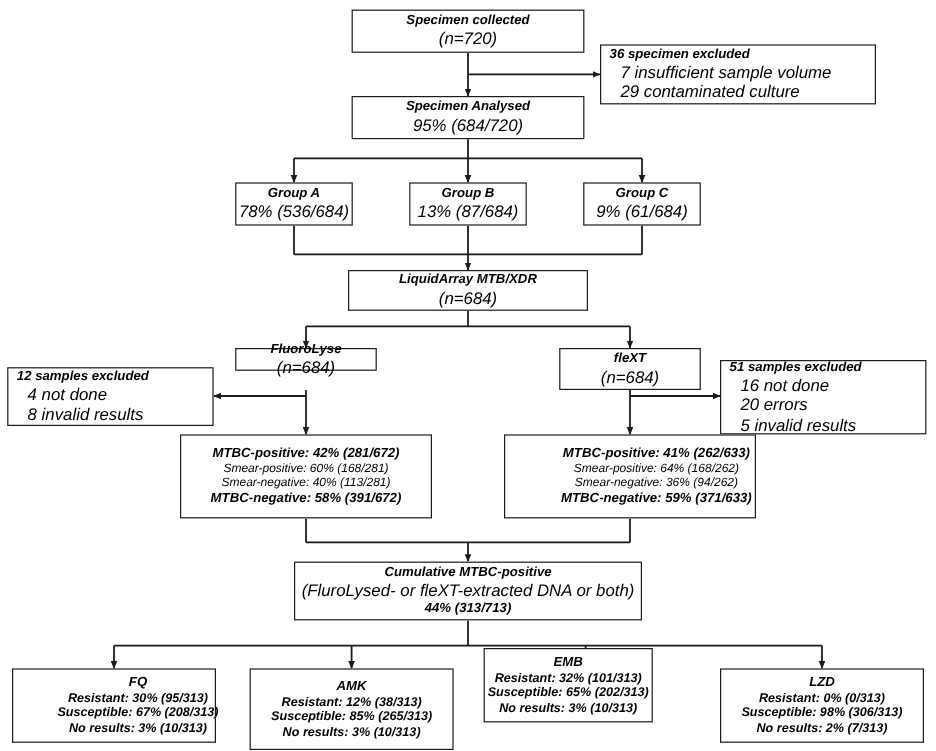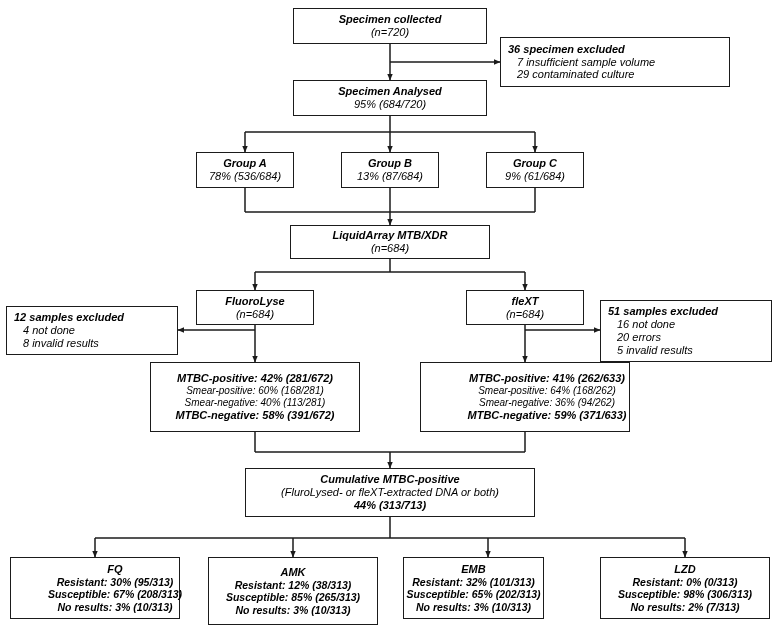--- a/index.html
+++ b/index.html
@@ -34,21 +34,21 @@
     text-align:center;
     line-height:1.18;
     z-index:3;
   }
   .box.left-align{
     align-items:flex-start;
     text-align:left;
     padding-left:7px;
   }
   .t-bold{ font-weight:bold; }
-  .fs11{ font-size:11px; }
+  .fs11{ font-size:14px; }
   .fs11b{ font-size:11px; font-weight:bold; }
   .fs10{ font-size:10px; }
   .fs105{ font-size:10.5px; }
   .line-row{ white-space:nowrap; }
   .indent{ padding-left:9px; }
 </style>
 </head>
 <body>
 
 <div id="canvas">
@@ -131,21 +131,21 @@
   <div class="box" style="left:486px; top:152px; width:98px; height:36px;">
     <div class="fs11b line-row">Group C</div>
     <div class="fs11 line-row">9% (61/684)</div>
   </div>
 
   <div class="box" style="left:290px; top:225px; width:200px; height:34px;">
     <div class="fs11b line-row">LiquidArray MTB/XDR</div>
     <div class="fs11 line-row">(n=684)</div>
   </div>
 
-  <div class="box" style="left:196px; top:290px; width:118px; height:35px;">
+  <div class="box" style="left:196px; top:290px; width:118px; height:19px;">
     <div class="fs11b line-row">FluoroLyse</div>
     <div class="fs11 line-row">(n=684)</div>
   </div>
 
   <div class="box" style="left:466px; top:290px; width:118px; height:35px;">
     <div class="fs11b line-row">fleXT</div>
     <div class="fs11 line-row">(n=684)</div>
   </div>
 
   <div class="box left-align" style="left:6px; top:306px; width:172px; height:49px;">
@@ -188,21 +188,21 @@
     <div class="fs105 t-bold line-row">No results: 3% (10/313)</div>
   </div>
 
   <div class="box" style="left:208px; top:557px; width:170px; height:68px;">
     <div class="fs11b line-row">AMK</div>
     <div class="fs105 t-bold line-row">Resistant: 12% (38/313)</div>
     <div class="fs105 t-bold line-row">Susceptible: 85% (265/313)</div>
     <div class="fs105 t-bold line-row">No results: 3% (10/313)</div>
   </div>
 
-  <div class="box" style="left:403px; top:557px; width:141px; height:62px;">
+  <div class="box" style="left:403px; top:540px; width:141px; height:62px;">
     <div class="fs11b line-row">EMB</div>
     <div class="fs105 t-bold line-row">Resistant: 32% (101/313)</div>
     <div class="fs105 t-bold line-row">Susceptible: 65% (202/313)</div>
     <div class="fs105 t-bold line-row">No results: 3% (10/313)</div>
   </div>
 
   <div class="box" style="left:600px; top:557px; width:170px; height:62px;">
     <div class="fs11b line-row">LZD</div>
     <div class="fs105 t-bold line-row">Resistant: 0% (0/313)</div>
     <div class="fs105 t-bold line-row">Susceptible: 98% (306/313)</div>

